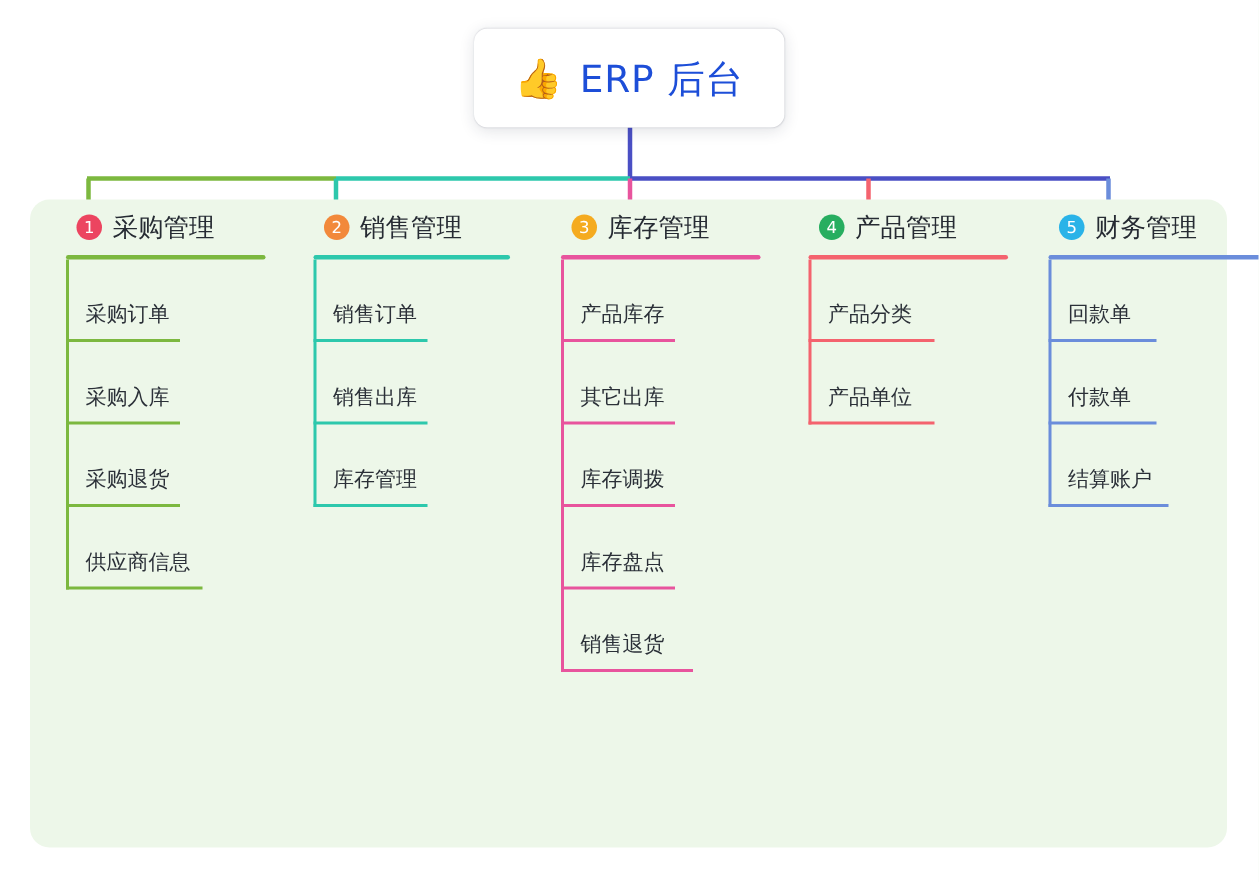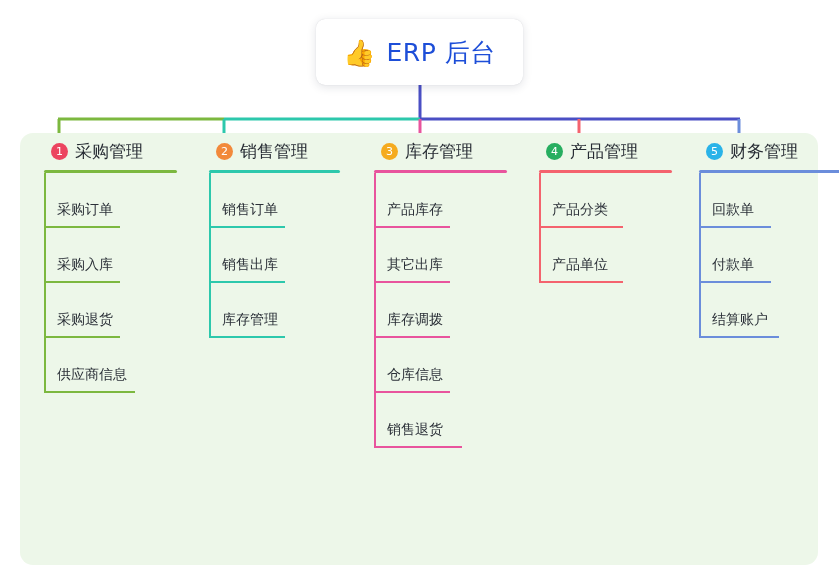--- a/index.html
+++ b/index.html
@@ -231,21 +231,21 @@
           </div>
           <div class="item">
             <span class="item-label">其它出库</span>
             <div class="item-rule" style="width: 76px; background: rgb(232, 84, 157);"></div>
           </div>
           <div class="item">
             <span class="item-label">库存调拨</span>
             <div class="item-rule" style="width: 76px; background: rgb(232, 84, 157);"></div>
           </div>
           <div class="item">
-            <span class="item-label">仓库信息</span>
+            <span class="item-label">库存盘点</span>
             <div class="item-rule" style="width: 76px; background: rgb(232, 84, 157);"></div>
           </div>
           <div class="item">
             <span class="item-label">销售退货</span>
             <div class="item-rule" style="width: 88px; background: rgb(232, 84, 157);"></div>
           </div>
         </div>
       </div>
       <div class="col" style="left: 507px;">
         <div class="col-head">

